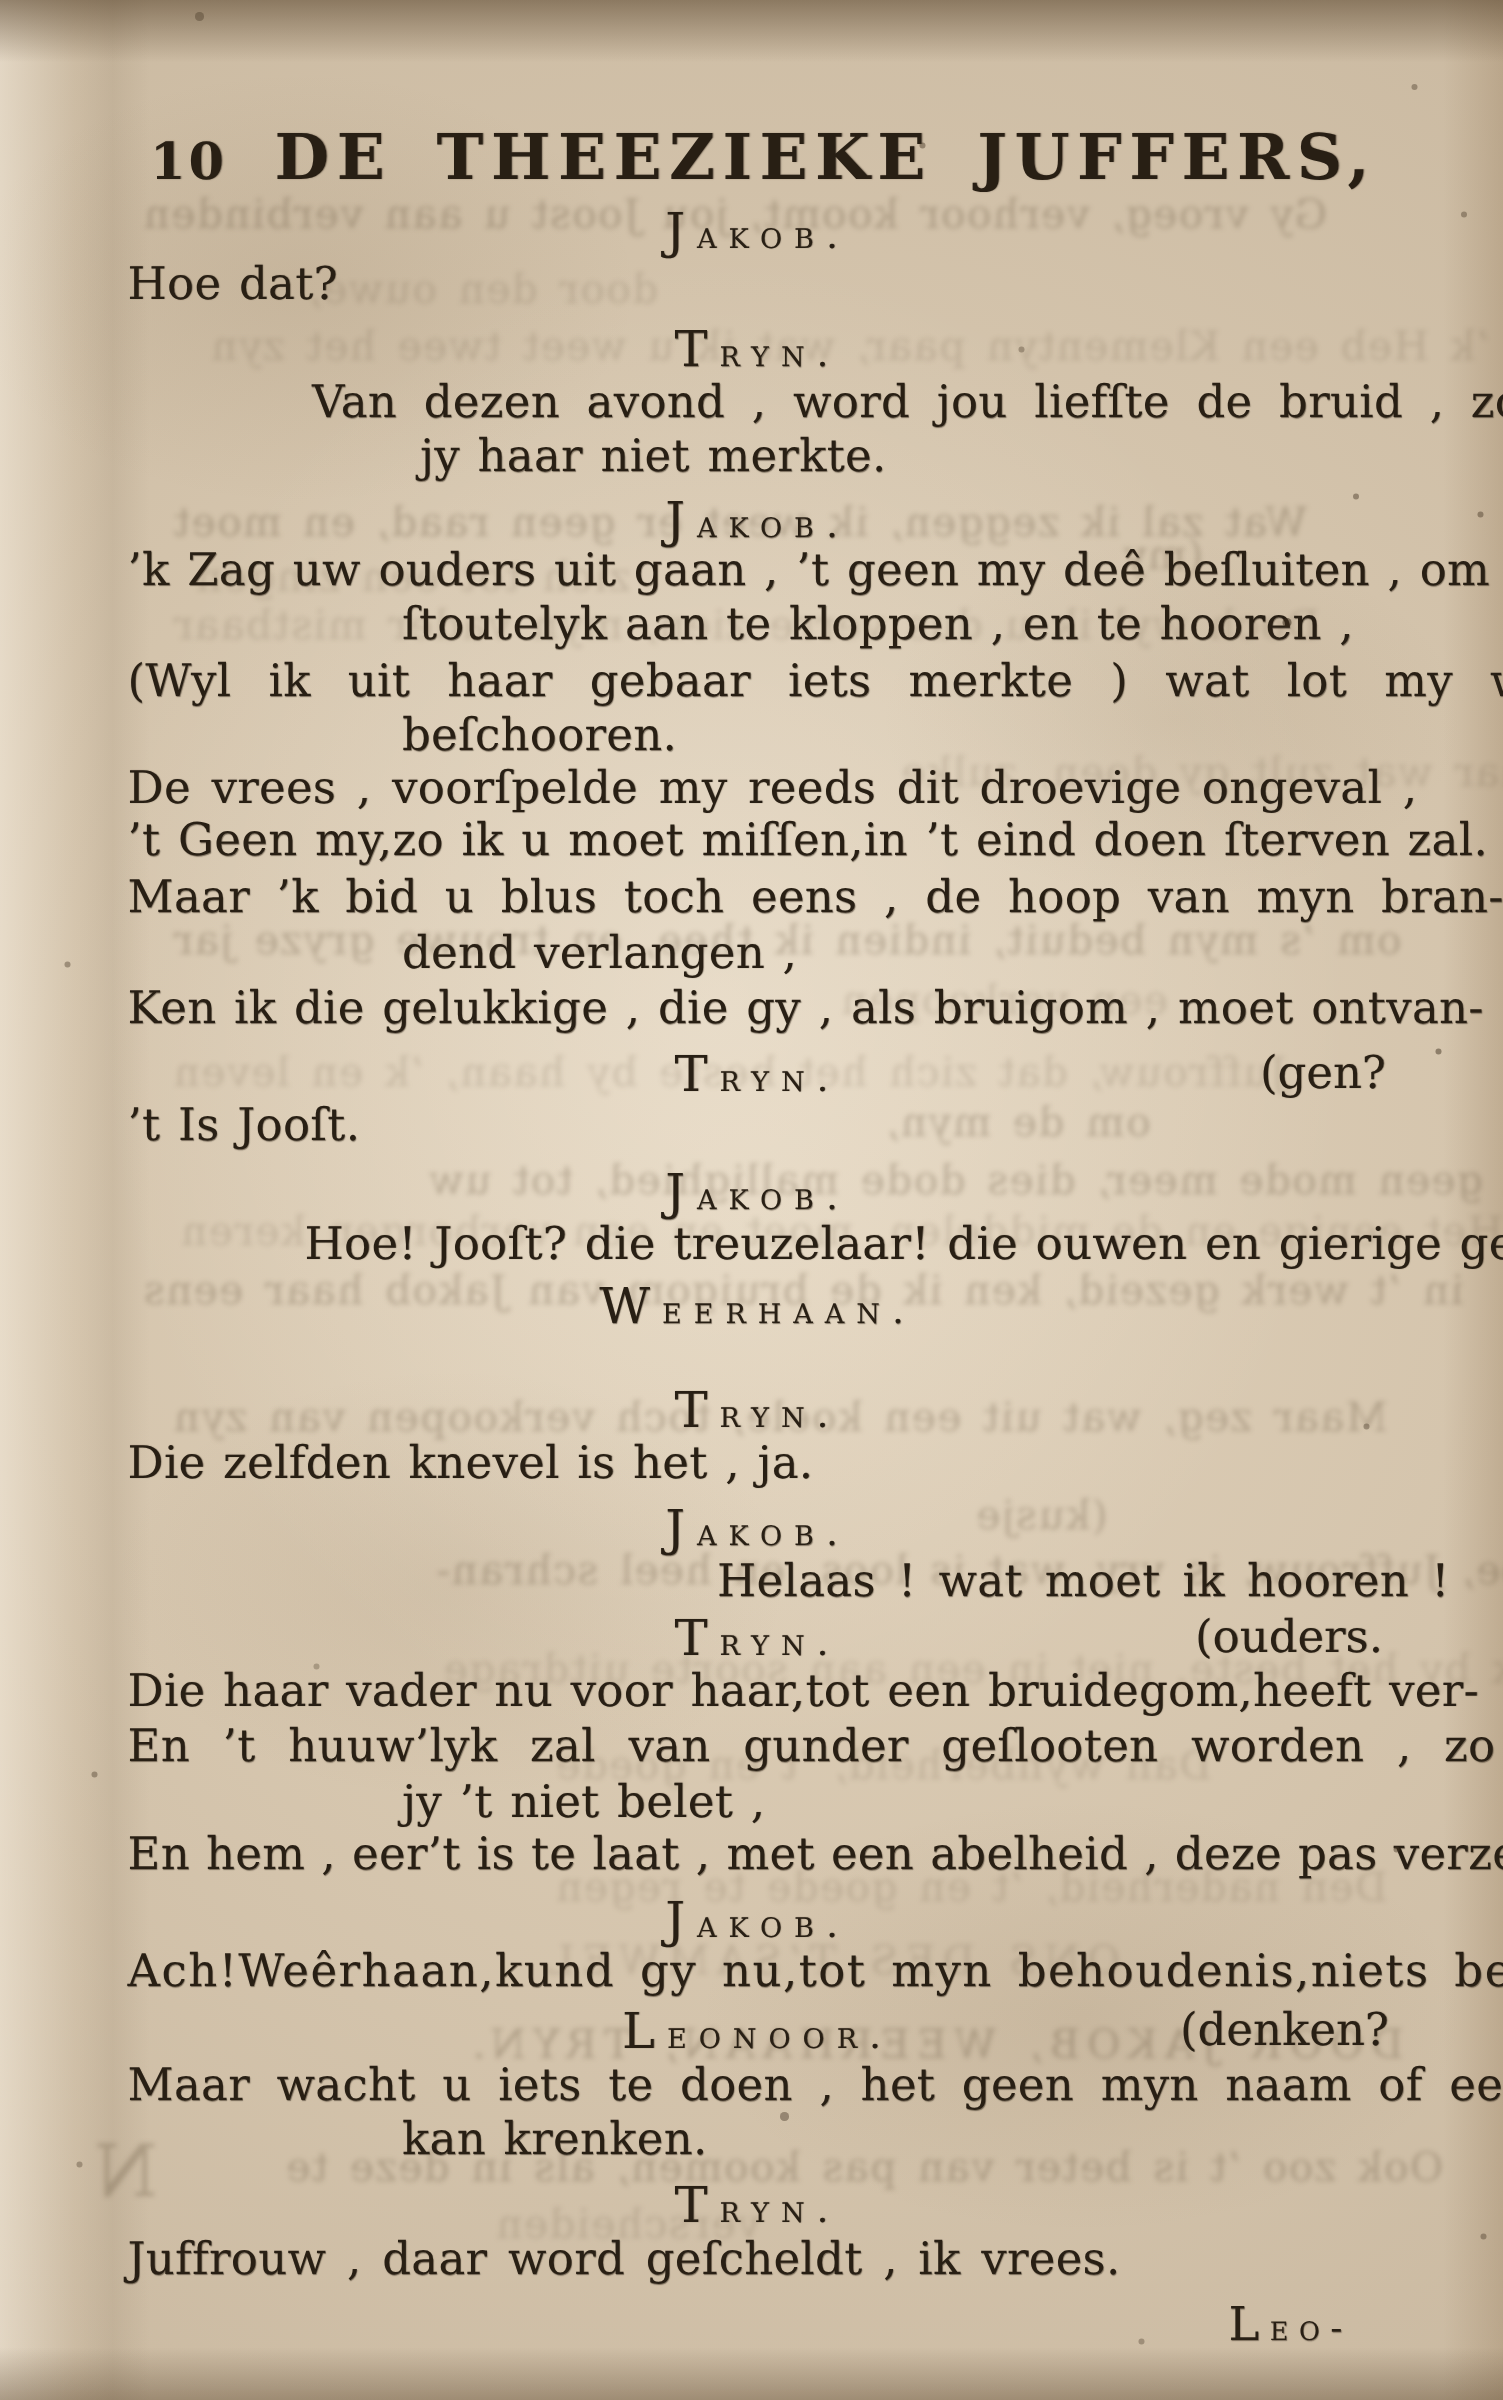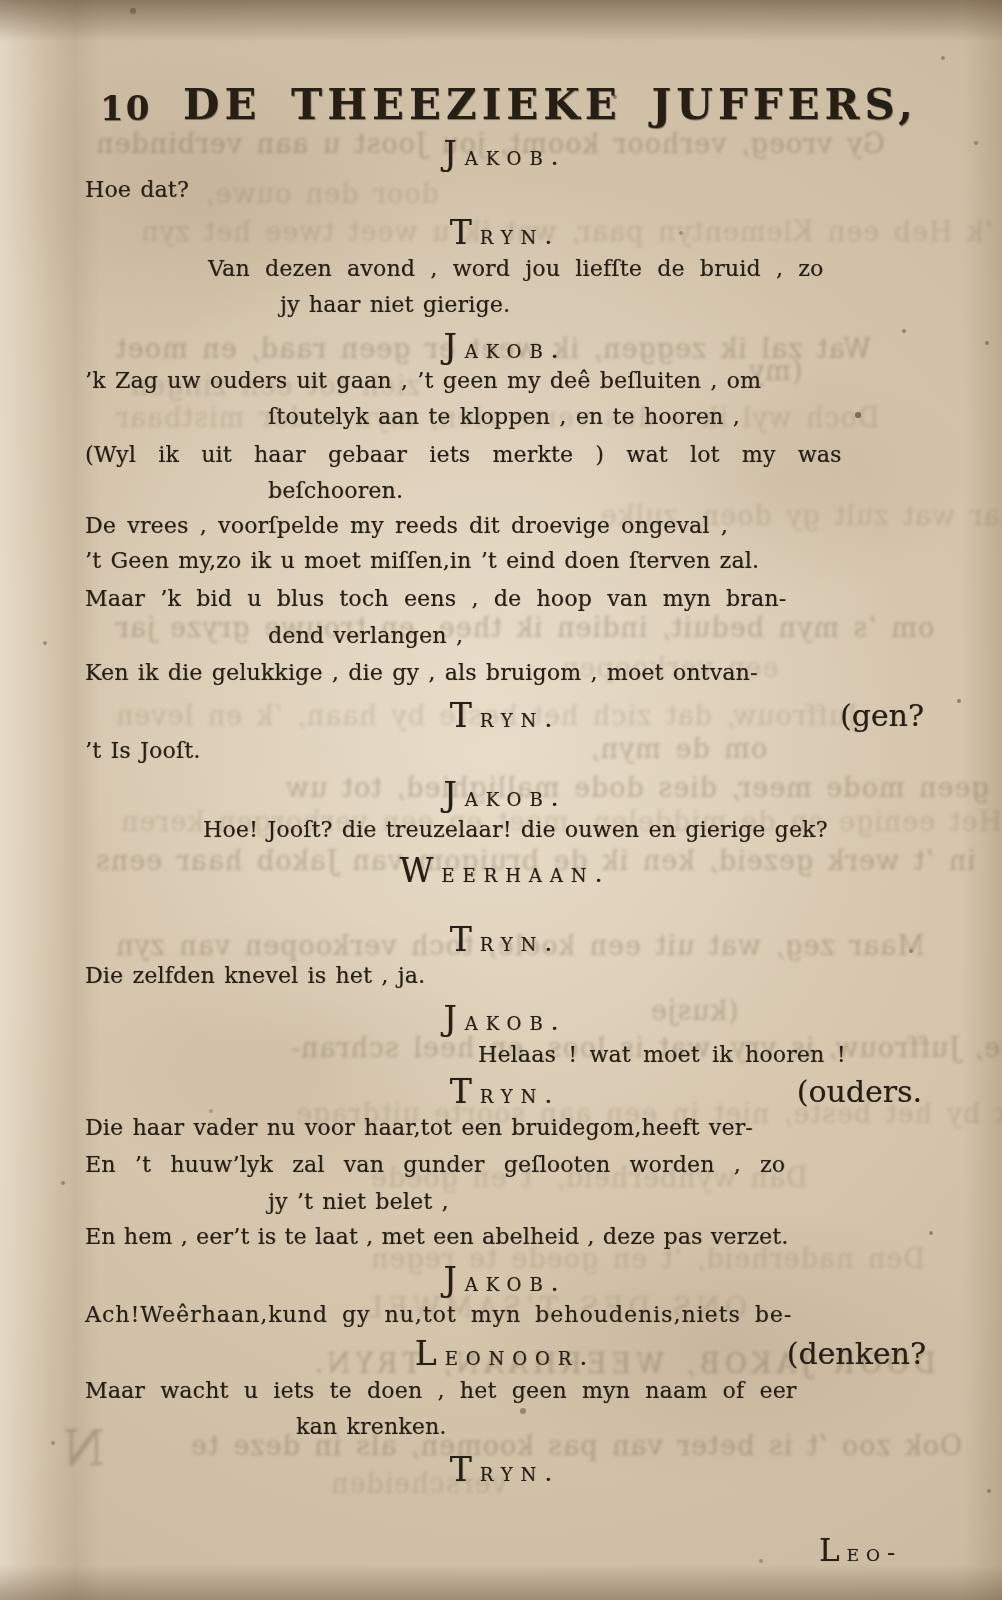--- a/index.html
+++ b/index.html
@@ -14,21 +14,21 @@
       radial-gradient(ellipse 60% 45% at 48% 42%, rgba(255,250,240,.30), rgba(255,250,240,0) 70%),
       radial-gradient(ellipse 30% 12% at 20% 12%, rgba(120,96,64,.12), rgba(120,96,64,0) 75%),
       radial-gradient(ellipse 26% 10% at 78% 30%, rgba(120,96,64,.10), rgba(120,96,64,0) 75%),
       radial-gradient(ellipse 30% 12% at 30% 66%, rgba(120,96,64,.10), rgba(120,96,64,0) 75%),
       radial-gradient(ellipse 34% 12% at 72% 84%, rgba(120,96,64,.12), rgba(120,96,64,0) 75%),
       radial-gradient(ellipse 90% 60% at 50% 50%, rgba(0,0,0,0), rgba(118,94,64,.20) 96%);
     font-family:"DejaVu Serif","Liberation Serif",serif;
     color:#281f14;
   }
   .bl{ 
-    position:absolute;font-size:22px;line-height:36px;white-space:nowrap;
+    position:absolute;font-size:30px;line-height:36px;white-space:nowrap;
     letter-spacing:.2px;word-spacing:2px;
     text-shadow:.4px .4px .7px rgba(48,36,24,.55);
   }
   .wide{word-spacing:8px;}
   .xwide{word-spacing:15px;}
   .tight{letter-spacing:1px;word-spacing:6px;}
   .headline{
     position:absolute;top:80px;left:0;width:1002px;white-space:nowrap;
     text-shadow:.6px .6px .8px rgba(48,36,24,.5);
   }
@@ -119,21 +119,21 @@
     <span class="init">J</span><span class="rest">akob.</span>
   </div>
 
   <div class="bl" style="left:85px; top:172px;">Hoe dat?</div>
 
   <div class="speaker" style="top:213px;">
     <span class="init">T</span><span class="rest">ryn.</span>
   </div>
 
   <div class="bl wide" style="left:208px; top:251px;">Van dezen avond ,  word jou liefſte de bruid ,  zo</div>
-  <div class="bl" style="left:280px; top:287px;">jy haar niet gierige.</div>
+  <div class="bl" style="left:280px; top:287px;">jy haar niet merkte.</div>
 
   <div class="speaker" style="top:327px;">
     <span class="init">J</span><span class="rest">akob.</span>
   </div>
 
   <div class="bl" style="left:85px; top:363px;">’k Zag uw ouders uit gaan , ’t geen my deê beſluiten ,  om</div>
   <div class="bl" style="left:268px; top:399px;">ſtoutelyk aan te kloppen ,  en te hooren ,</div>
   <div class="bl xwide" style="left:85px; top:437px;">(Wyl ik uit haar gebaar iets merkte )  wat lot my was</div>
   <div class="bl" style="left:268px; top:473px;">beſchooren.</div>
   <div class="bl" style="left:85px; top:543px;">’t Geen my,zo ik u moet miſſen,in ’t eind doen ſterven zal.</div>
@@ -187,25 +187,26 @@
   </div>
 
   <div class="bl tight" style="left:85px; top:1297px;">Ach!Weêrhaan,kund gy nu,tot myn behoudenis,niets be-</div>
 
   <div class="speaker" style="top:1334px;">
     <span class="init">L</span><span class="rest">eonoor.</span>
   </div>
   <div class="aside" style="right:76px; top:1336px;">(denken?</div>
 
   <div class="bl wide" style="left:85px; top:1373px;">Maar wacht u iets te doen ,  het geen myn naam of eer</div>
-  <div class="bl" style="left:268px; top:1409px;margin-left:28px;">kan krenken.</div>
+  <div class="bl" style="left:268px; top:1409px;">kan krenken.</div>
 
   <div class="speaker" style="top:1450px;">
     <span class="init">T</span><span class="rest">ryn.</span>
   </div>
 
+  <div class="bl" style="left:85px; top:1489px; word-spacing:4px;">Juffrouw ,  daar word geſcheldt , ik vrees.</div>
 
   <div class="catch" style="right:100px; top:1532px;">
     <span class="init">L</span><span class="rest">eo-</span>
   </div>
 
   <div class="specks"></div>
 </div>
 
 </body></html>

